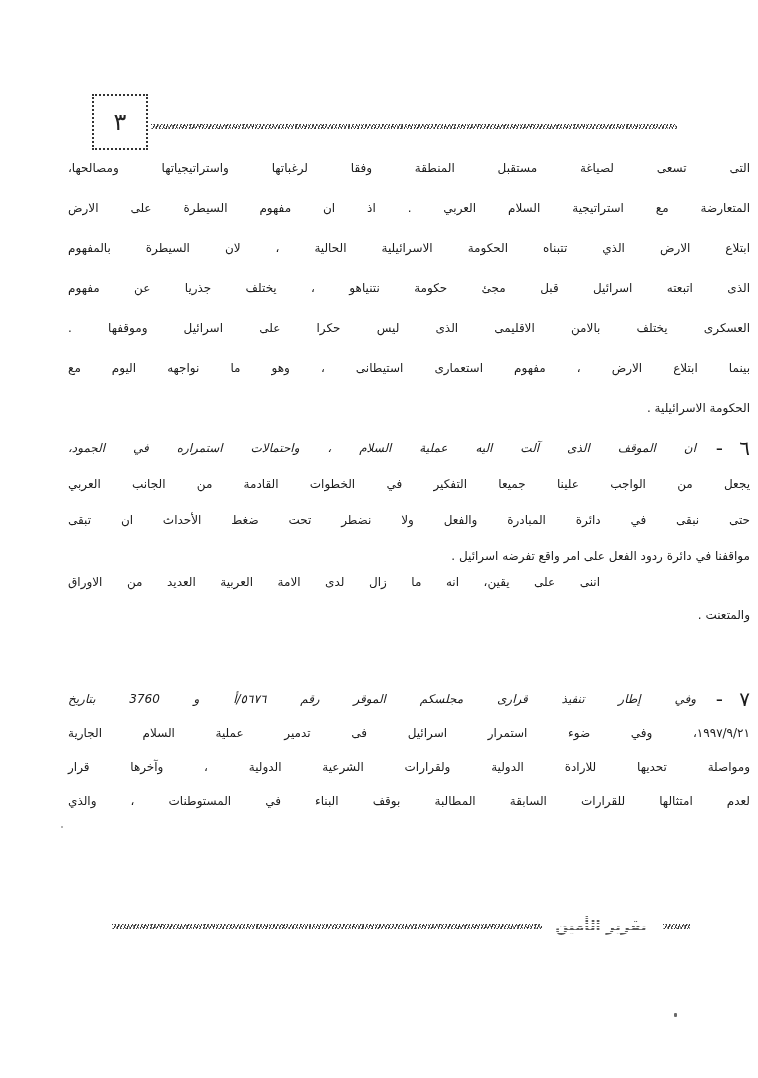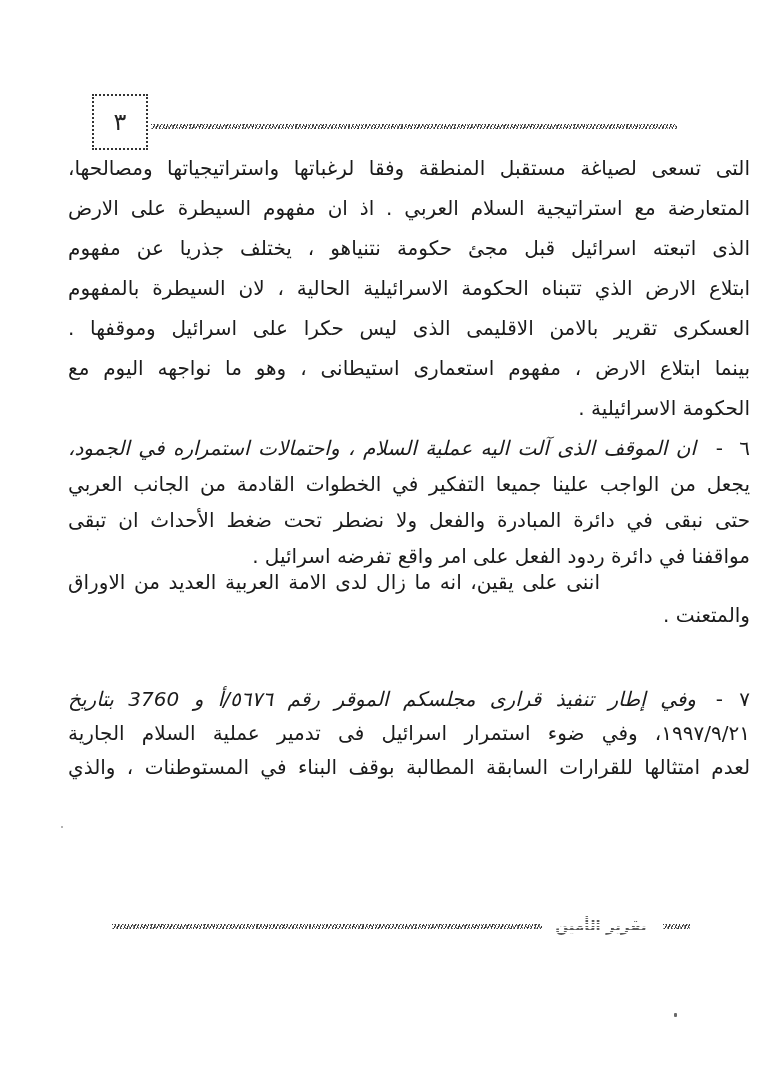--- a/index.html
+++ b/index.html
@@ -23,21 +23,21 @@
   }
   .rule {
     position:absolute; height:5px;
     background:
       repeating-linear-gradient(115deg, #3a3a3a 0 1px, rgba(0,0,0,0) 1px 3px),
       repeating-linear-gradient(65deg, rgba(60,60,60,.55) 0 1px, rgba(0,0,0,0) 1px 4px);
   }
   .header-rule { left:151px; top:124px; width:526px; }
   
   .block { position:absolute; left:68px; width:682px; }
-  .line  { font-size:20px; line-height:40px; white-space:normal; }
+  .line  { font-size:12px; line-height:40px; white-space:normal; }
   .j     { text-align:justify; text-align-last:justify; }
   .short { text-align:right; text-align-last:right; }
   .pad1   { padding-right:54px;font-style:italic; }
   .indent { padding-right:150px; }
   .intro { top:148px; }
   .item6 { top:430px; }  .item6 .line { line-height:36px; }
   .sub6  { top:566px; }  .sub6  .line { line-height:33px; }
   .item7 { top:682px; }  .item7 .line { line-height:34px; }
   .marker {
     position:absolute; right:0; top:0;
@@ -66,23 +66,23 @@
 <div class="page">
 
   <div class="pagenum-box">
     <span>٣</span>
   </div>
   <div class="rule header-rule"></div>
 
   <div class="block intro">
     <div class="line j">التى تسعى لصياغة مستقبل المنطقة وفقا لرغباتها واستراتيجياتها ومصالحها،</div>
     <div class="line j">المتعارضة مع استراتيجية السلام العربي . اذ ان مفهوم السيطرة على الارض</div>
+    <div class="line j">ابتلاع الارض الذي تتبناه الحكومة الاسرائيلية الحالية ، لان السيطرة بالمفهوم</div>
     <div class="line j">الذى اتبعته اسرائيل قبل مجئ حكومة نتنياهو ، يختلف جذريا عن مفهوم</div>
-    <div class="line j">ابتلاع الارض الذي تتبناه الحكومة الاسرائيلية الحالية ، لان السيطرة بالمفهوم</div>
-    <div class="line j">العسكرى تقرير بالامن الاقليمى الذى ليس حكرا على اسرائيل وموقفها .</div>
+    <div class="line j">العسكرى يختلف بالامن الاقليمى الذى ليس حكرا على اسرائيل وموقفها .</div>
     <div class="line j">بينما ابتلاع الارض ، مفهوم استعمارى استيطانى ، وهو ما نواجهه اليوم مع</div>
     <div class="line short">الحكومة الاسرائيلية .</div>
   </div>
 
   <div class="block item6">
     <span class="marker">٦ -</span>
     <div class="line j pad1">ان الموقف الذى آلت اليه عملية السلام ، واحتمالات استمراره في الجمود،</div>
     <div class="line j">يجعل من الواجب علينا جميعا التفكير في الخطوات القادمة من الجانب العربي</div>
     <div class="line j">حتى نبقى في دائرة المبادرة والفعل ولا نضطر تحت ضغط الأحداث ان تبقى</div>
     <div class="line short">مواقفنا في دائرة ردود الفعل على امر واقع تفرضه اسرائيل .</div>
@@ -90,20 +90,21 @@
 
   <div class="block sub6">
     <div class="line j indent">اننى على يقين، انه ما زال لدى الامة العربية العديد من الاوراق</div>
     <div class="line short">والمتعنت .</div>
   </div>
 
   <div class="block item7">
     <span class="marker">٧ -</span>
     <div class="line j pad1">وفي إطار تنفيذ قرارى مجلسكم الموقر رقم ٥٦٧٦/أ و 3760 بتاريخ</div>
     <div class="line j">١٩٩٧/٩/٢١، وفي ضوء استمرار اسرائيل فى تدمير عملية السلام الجارية</div>
+    <div class="line j">ومواصلة تحديها للارادة الدولية ولقرارات الشرعية الدولية ، وآخرها قرار</div>
     <div class="line j">لعدم امتثالها للقرارات السابقة المطالبة بوقف البناء في المستوطنات ، والذي</div>
   </div>
 
   <div class="rule footer-rule-left"></div>
   <div class="footer-label">تقرير الأمين العام</div>
   <div class="rule footer-rule-right"></div>
 
   <div class="speck speck-a"></div>
   <div class="speck speck-b"></div>
 

